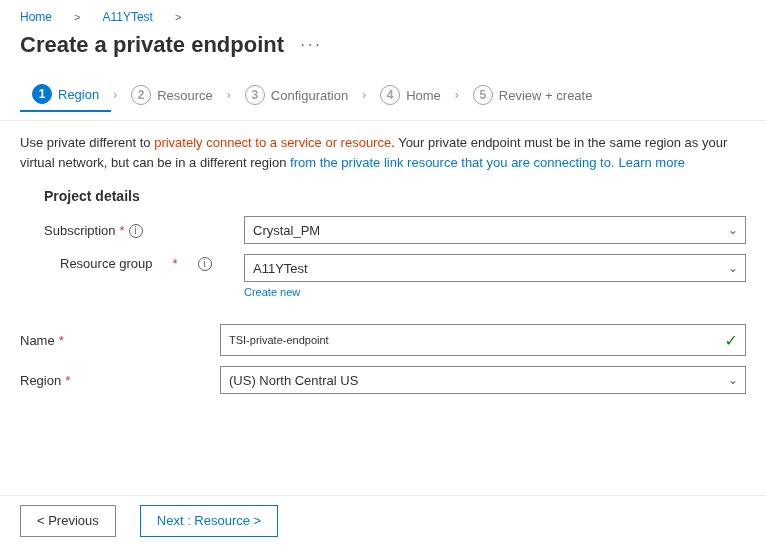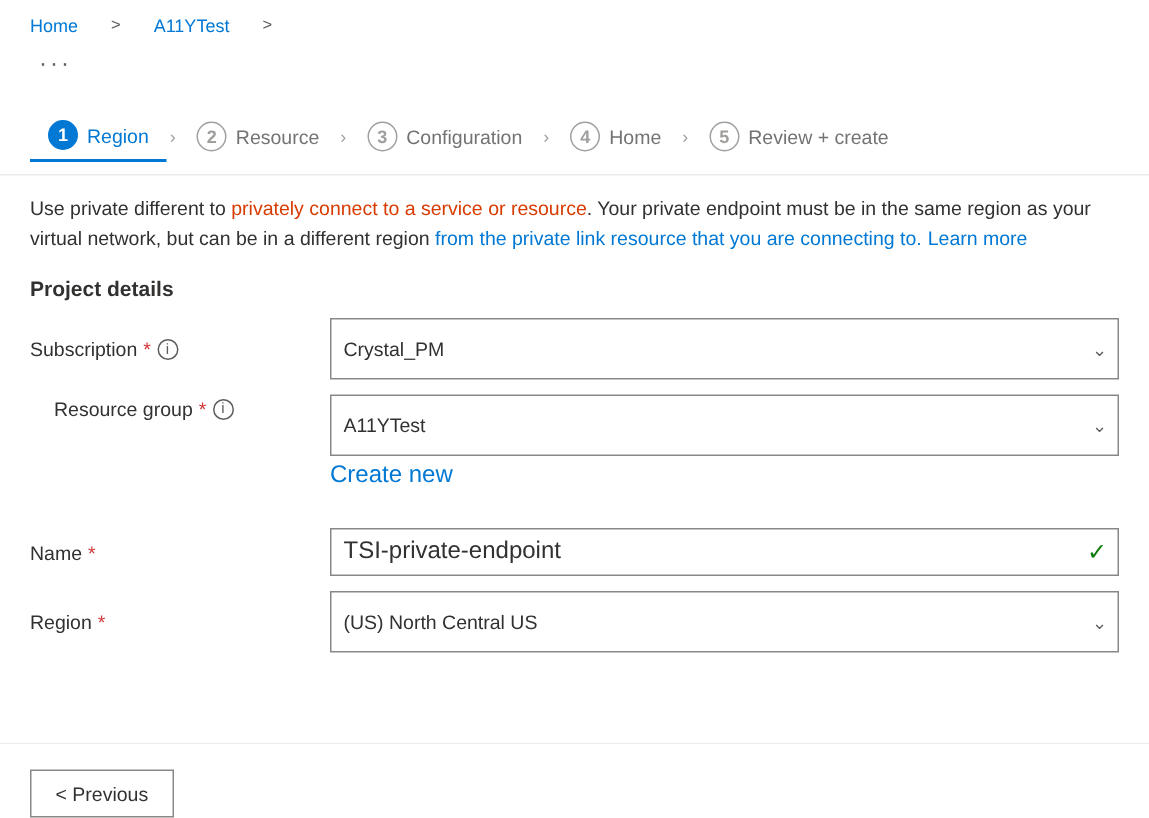--- a/index.html
+++ b/index.html
@@ -112,20 +112,21 @@
       color: #0078d4;
     }
     .info-box .learn-more {
       color: #0078d4;
       cursor: pointer;
       text-decoration: none;
       margin-left: 4px;
     }
     .section {
       padding: 0 20px 8px 20px;
+      margin-left: 24px;
     }
     .section-title {
       font-size: 14px;
       font-weight: 600;
       color: #323130;
       margin-bottom: 12px;
       margin-top: 4px;
     }
     .field-row {
       display: flex;
@@ -160,94 +161,94 @@
     .field-control {
       flex: 1;
       position: relative;
     }
     .dropdown-wrapper {
       position: relative;
       width: 100%;
     }
     .dropdown-wrapper select {
       width: 100%;
-      height: 41px;
+      height: 28px;
       border: 1px solid #8a8886;
       background: #fff;
       padding: 0 32px 0 8px;
       font-size: 13px;
       color: #323130;
       appearance: none;
       cursor: pointer;
       outline: none;
     }
     .dropdown-arrow {
       position: absolute;
       right: 8px;
       top: 50%;
       transform: translateY(-50%);
       pointer-events: none;
       color: #605e5c;
       font-size: 12px;
     }
     .create-new {
       color: #0078d4;
-      font-size: 16px;
+      font-size: 11px;
       cursor: pointer;
       text-decoration: none;
       display: block;
       margin-top: 4px;
     }
     .resource-group-row {
       display: flex;
       align-items: flex-start;
       margin-bottom: 10px;
     }
     .resource-group-label-col {
       min-width: 200px;
       padding-top: 2px;
     }
     .rg-label-inner {
       display: flex;
       align-items: center;
-      gap: 4px;
+      gap: 20px;
       padding-left: 16px;
       text-align: center;
     }
     .text-input-wrapper {
       position: relative;
       width: 100%;
     }
     .text-input {
       width: 100%;
       height: 32px;
       border: 1px solid #8a8886;
       padding: 0 32px 0 8px;
-      font-size: 16px;
+      font-size: 11px;
       color: #323130;
       outline: none;
     }
     .check-icon {
       position: absolute;
       right: 8px;
       top: 50%;
       transform: translateY(-50%);
       color: #107c10;
       font-size: 16px;
     }
     .footer-bar {
       position: fixed;
       bottom: 0;
       left: 0;
       width: 766px;
       height: 50px;
       background: #fff;
       border-top: 1px solid #edebe9;
       display: flex;
-      align-items: flex-end;
+      align-items: center;
       padding: 0 20px;
       gap: 24px;
     }
     .btn-secondary {
       height: 32px;
       padding: 0 16px;
       border: 1px solid #8a8886;
       background: #fff;
       color: #323130;
       font-size: 13px;
@@ -270,20 +271,21 @@
 <body>
 
 <div class="breadcrumb">
   <a>Home</a>
   <span class="breadcrumb-sep">&gt;</span>
   <a>A11YTest</a>
   <span class="breadcrumb-sep">&gt;</span>
 </div>
 
 <div class="page-header">
+  <h1 class="page-title">Create a private endpoint</h1>
   <button class="ellipsis-btn">···</button>
 </div>
 
 <div class="steps-bar">
   <div class="step active">
     <span class="step-circle">1</span>
     <span>Region</span>
   </div>
   <span class="step-sep">›</span>
   <div class="step">
@@ -378,13 +380,14 @@
         <span class="dropdown-arrow">⌄</span>
       </div>
     </div>
   </div>
 </div>
 
 <div style="height:60px;"></div>
 
 <div class="footer-bar">
   <button class="btn-secondary">&lt; Previous</button>
+  <button class="btn-primary">Next : Resource &gt;</button>
 </div>
 
 </body></html>

